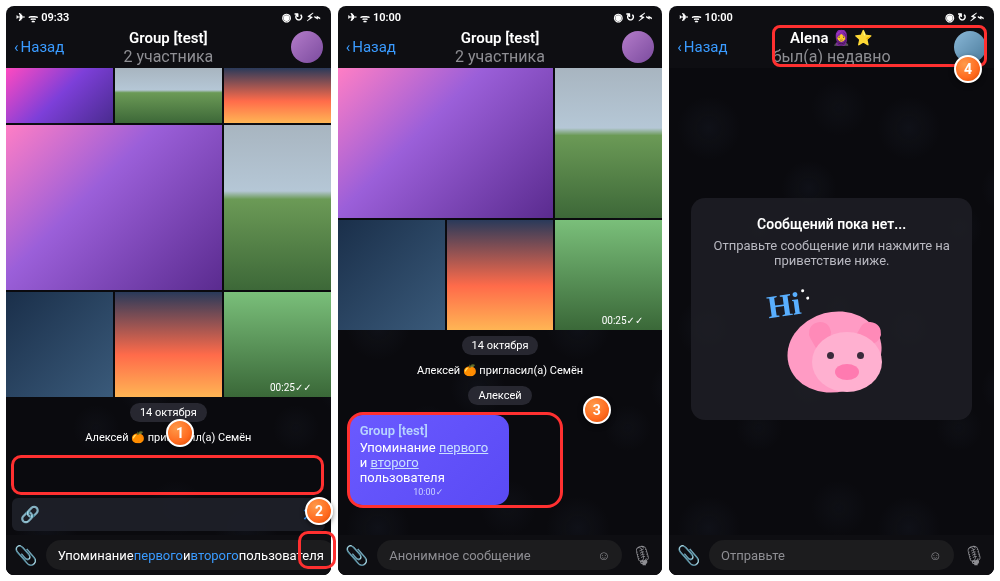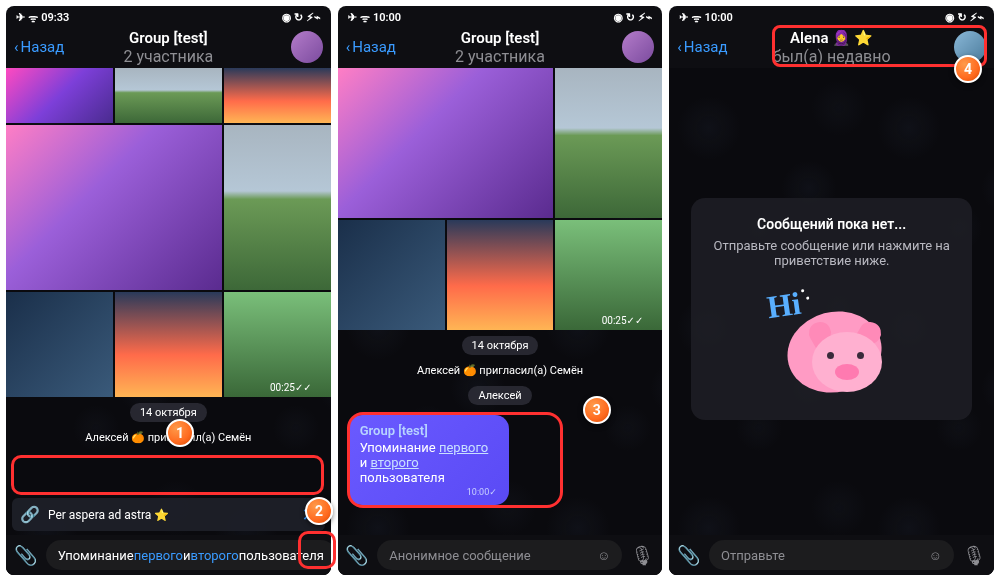--- a/index.html
+++ b/index.html
@@ -38,21 +38,21 @@
 .reply-sub{color:#fff;font-size:12px}
 .reply-close{color:#3a9bff;font-size:18px;cursor:pointer}
 .input-bar{display:flex;align-items:center;padding:5px 8px;gap:8px;background:#0e0e12}
 .attach,.emoji-btn,.mic{color:#8e8e93;font-size:19px;cursor:pointer}
 .input-field{flex:1;background:#1c1c1e;border-radius:16px;padding:7px 12px;color:#8e8e93;font-size:13px;min-height:30px;display:flex;align-items:center}
 .input-typed{color:#fff}
 .input-typed .link{color:#3a9bff}
 .bubble{background:linear-gradient(135deg,#6a5aff,#5a4af5);border-radius:14px;padding:8px 12px;margin:4px 10px 8px;color:#fff;font-size:13px;max-width:75%;align-self:flex-start;position:relative}
 .bubble-title{font-weight:600;margin-bottom:2px;color:#b8d4ff}
 .bubble .u{text-decoration:underline;color:#c8e0ff}
-.bubble-time{text-align:right;font-size:9px;color:#c8d0ff;margin-top:2px}
+.bubble-time{text-align:center;font-size:9px;color:#c8d0ff;margin-top:2px}
 .empty-card{background:rgba(30,30,38,.85);border-radius:14px;padding:18px;margin:0 22px;text-align:center;color:#fff;align-self:center;margin-top:130px}
 .empty-title{font-weight:600;font-size:14px;margin-bottom:6px}
 .empty-sub{font-size:13px;color:#b8b8c0;margin-bottom:14px}
 .pig{width:130px;height:120px;margin:0 auto;position:relative}
 .pig-body{position:absolute;width:95px;height:80px;background:#ff9bc4;border-radius:50%;left:20px;top:30px;transform:rotate(-15deg)}
 .pig-head{position:absolute;width:70px;height:60px;background:#ffb0d0;border-radius:50%;left:45px;top:50px}
 .pig-ear{position:absolute;width:22px;height:22px;background:#ff8ab8;border-radius:50% 50% 50% 0;top:40px}
 .pig-ear.l{left:42px;transform:rotate(-30deg)}
 .pig-ear.r{left:92px;transform:rotate(30deg)}
 .pig-nose{position:absolute;width:24px;height:16px;background:#ff7ab0;border-radius:50%;left:68px;top:82px}
@@ -118,21 +118,20 @@
             <div class="time-badge">00:25✓✓</div>
           </div>
         </div>
       </div>
       <div class="date-pill">14 октября</div>
       <div class="sys-msg"><span>Алексей</span> <span class="orange">🍊</span> <span>пригласил(а)</span> <span>Семён</span></div>
       <div class="filler"></div>
       <div class="reply-bar">
         <span class="reply-icon">🔗</span>
         <div class="reply-text">
-          <div class="reply-sub">Per aspera ad astra ⭐</div>
         </div>
         <span class="reply-close">✕</span>
       </div>
       <div class="input-bar">
         <span class="attach">📎</span>
         <div class="input-field input-typed">
             <span>Упоминание </span>
             <span class="link">первого</span>
             <span> и </span>
             <span class="link">второго</span>

